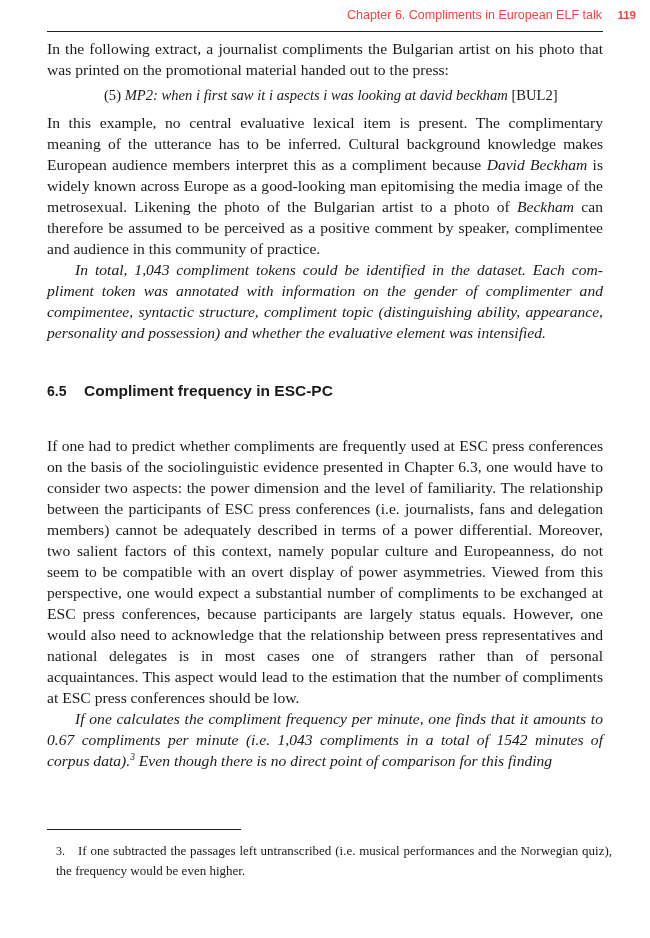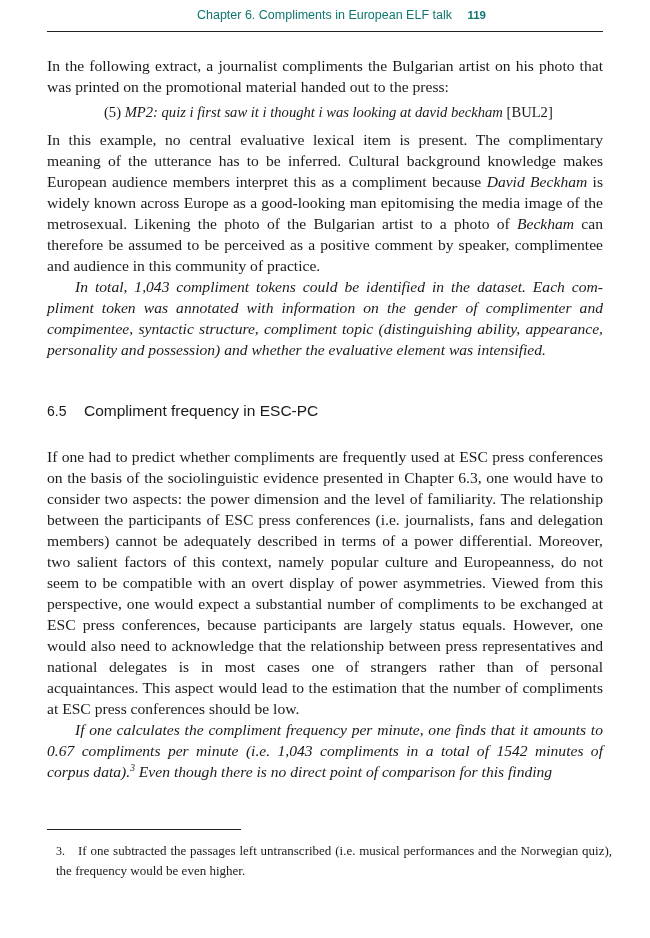--- a/index.html
+++ b/index.html
@@ -5,47 +5,47 @@
     html, body { margin: 0; padding: 0; background: #ffffff; }
     body {
       width: 650px; height: 938px; position: relative; overflow: hidden;
       color: #1a1a1a;
       font-family: "Liberation Serif", "DejaVu Serif", serif;
     }
     .running-head {
       position: absolute; left: 47px; right: 14px; top: 8px;
       height: 22px;
       font-family: "Liberation Sans", "DejaVu Sans", sans-serif;
-      font-size: 12.5px; color: #0f766e;
-      text-align: center;
+      font-size: 12.5px; color: #ef4444;
+      text-align: right;
     }
     .running-head .chapter { margin-right: 12px; }
     .running-head .pageno { font-weight: bold; font-size: 11.5px; }
     .head-rule {
       position: absolute; left: 47px; top: 31px; width: 556px;
       border-top: 1px solid #222;
     }
     .body-text {
-      position: absolute; left: 47px; top: 55px; width: 556px;
+      position: absolute; left: 47px; top: 38px; width: 556px;
       font-size: 15.6px; line-height: 21px; text-align: justify;
       hyphens: manual;
     }
     .body-text p { margin: 0; }
     .indent { text-indent: 28px; font-style: italic; }
     .example {
       margin: 5px 0 6px 0 !important;
       padding-left: 57px;
       font-size: 14.6px; line-height: 21px;
       text-align: left;
     }
     .example em { font-style: italic; }
     .section-heading {
       font-family: "Liberation Sans", "DejaVu Sans", sans-serif;
-      font-weight: normal; font-size: 15.5px;
-      margin: 38px 0 22px 0; line-height: 26px;
+      font-weight: bold; font-size: 15.5px;
+      margin: 38px 0 34px 0; line-height: 20px;
     }
     .section-heading .num { display: inline-block; width: 37px; font-size: 14px; }
     sup { font-size: 9.5px; line-height: 0; vertical-align: 6px; }
     .fn-rule {
       position: absolute; left: 47px; top: 829px; width: 194px;
       border-top: 1px solid #222;
     }
     .footnote {
       position: absolute; left: 56px; top: 841px; width: 556px;
       font-size: 13px; line-height: 19px; text-align: justify;
@@ -59,21 +59,21 @@
   <span class="chapter">Chapter 6.  Compliments in European ELF talk</span>
   <span class="pageno">119</span>
 </div>
 <div class="head-rule"></div>
 
 <div class="body-text">
   <p>In the following extract, a journalist compliments the Bulgarian artist on his photo that was printed on the promotional material handed out to the press:</p>
 
   <p class="example">
     <span>(5)</span>
-    <em>MP2: quiz i first saw it i thought i was looking at david beckham</em>
+    <em>MP2: when i first saw it i aspects i was looking at david beckham</em>
     <span>[BUL2]</span>
   </p>
 
   <p><span>In this example, no central evaluative lexical item is present. The complimentary meaning of the utterance has to be inferred. Cultural background knowledge makes European audience members interpret this as a compliment because </span><em>David Beckham</em><span> is widely known across Europe as a good-looking man epitomising the media image of the metrosexual. Likening the photo of the Bulgarian artist to a photo of </span><em>Beckham</em><span> can therefore be assumed to be perceived as a positive comment by speaker, complimentee and audience in this community of practice.</span></p>
 
   <p class="indent">In total, 1,043 compliment tokens could be identified in the dataset. Each com­pliment token was annotated with information on the gender of complimenter and compimentee, syntactic structure, compliment topic (distinguishing ability, appear­ance, personality and possession) and whether the evaluative element was intensified.</p>
 
   <div class="section-heading">
     <span class="num">6.5</span><span>Compliment frequency in ESC-PC</span>
   </div>

